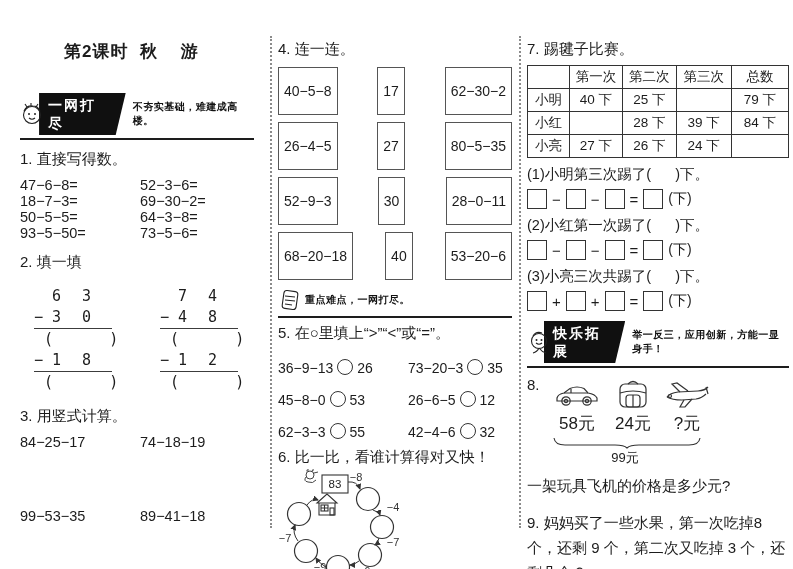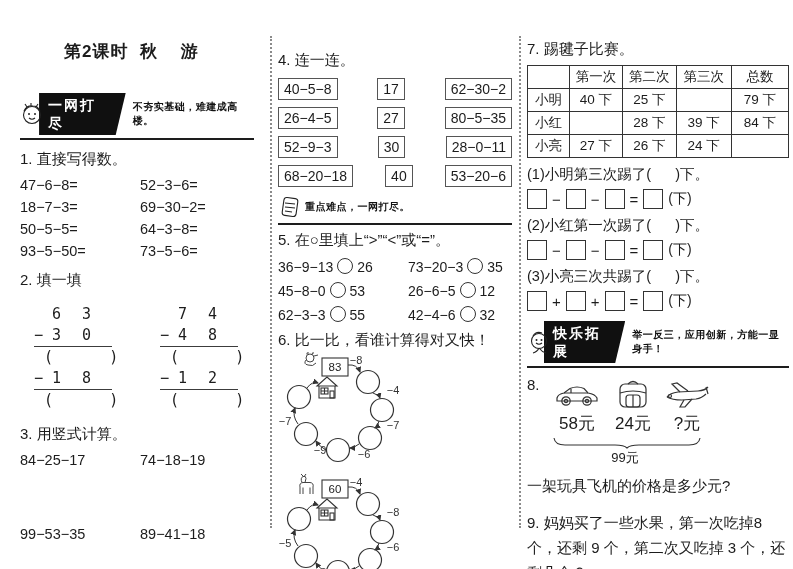--- a/index.html
+++ b/index.html
@@ -15,40 +15,40 @@
   .page-title{font-size:17px;font-weight:bold;padding-left:44px;letter-spacing:1px;white-space:pre;}
 
   .banner-row{display:flex;align-items:center;border-bottom:2px solid #1d1d1d;padding-bottom:3px;position:relative;}
   .banner-row .mascot{margin-right:-5px;position:relative;z-index:2;}
   .banner{background:#101010;color:#fff;font-weight:bold;font-size:14px;line-height:18px;
           padding:3px 16px 3px 9px;letter-spacing:2px;
           clip-path:polygon(0 0,100% 0,calc(100% - 10px) 100%,0 100%);}
   .tagline{font-size:10px;font-weight:bold;margin-left:7px;letter-spacing:.5px;color:#111;}
 
   .qlabel{font-size:15px;margin-top:10px;}
-  .eq-grid{display:grid;grid-template-columns:120px 1fr;row-gap:6px;font-size:14.5px;margin-top:8px;}
+  .eq-grid{display:grid;grid-template-columns:120px 1fr;font-size:14.5px;margin-top:8px;}
 
   .vwrap{display:flex;gap:48px;padding-left:14px;margin-top:14px;}
   .vblock{font-family:"DejaVu Sans Mono",monospace;font-size:15px;width:78px;}
   .vrow{height:21px;line-height:21px;}
   .vrow .ph{display:inline-block;width:18px;}
   .vrow .minus{display:inline-block;width:18px;}
   .vrow.uline{border-bottom:1.5px solid #3c3c3c;}
   .vrow.blank{padding-left:10px;letter-spacing:4px;}
   .vrow .digits{letter-spacing:6px;}
 
   .q3block{display:grid;grid-template-columns:120px 1fr;font-size:14.5px;margin-top:8px;}
   .q3gap{margin-top:58px;}
 
   .match-grid{margin-top:8px;}
   .match-row{display:flex;justify-content:space-between;align-items:center;margin-bottom:7px;}
-  .mbox{border:1px solid #555;padding:1px 5px;font-size:14px;line-height:18px;background:#fff;}
+  .mbox{border:1px solid #555;padding:14px 5px;font-size:14px;line-height:18px;background:#fff;}
 
   .cmp-grid{display:grid;grid-template-columns:130px 1fr;row-gap:7px;font-size:14px;margin-top:8px;}
-  .cmp-cell{white-space:nowrap;}
+  .cmp-cell{white-space:nowrap;margin-top:8px;}
   .circ{display:inline-block;width:14px;height:14px;border:1.3px solid #333;border-radius:50%;
         vertical-align:-2px;margin:0 4px;}
 
   .snake{display:block;margin-top:2px;}
 
   table.kick{border-collapse:collapse;margin-top:6px;font-size:13.5px;table-layout:fixed;}
   table.kick td{border:1px solid #333;height:22px;text-align:center;padding:0 1px;overflow:hidden;}
 
   .sub-text{font-size:14.5px;margin-top:7px;white-space:pre;}
   .eqboxes{margin-top:5px;display:flex;align-items:center;gap:5px;font-size:15px;}
@@ -123,21 +123,21 @@
       <span>84−25−17</span>
       <span>74−18−19</span>
     </div>
     <div class="q3block q3gap">
       <span>99−53−35</span>
       <span>89−41−18</span>
     </div>
   </div>
 
   <div class="col col-mid">
-    <div class="qlabel" style="margin-top:11px">4. 连一连。</div>
+    <div class="qlabel" style="margin-top:0">4. 连一连。</div>
     <div class="match-grid">
       <div class="match-row">
         <span class="mbox">40−5−8</span>
         <span class="mbox">17</span>
         <span class="mbox">62−30−2</span>
       </div>
       <div class="match-row">
         <span class="mbox">26−4−5</span>
         <span class="mbox">27</span>
         <span class="mbox">80−5−35</span>

